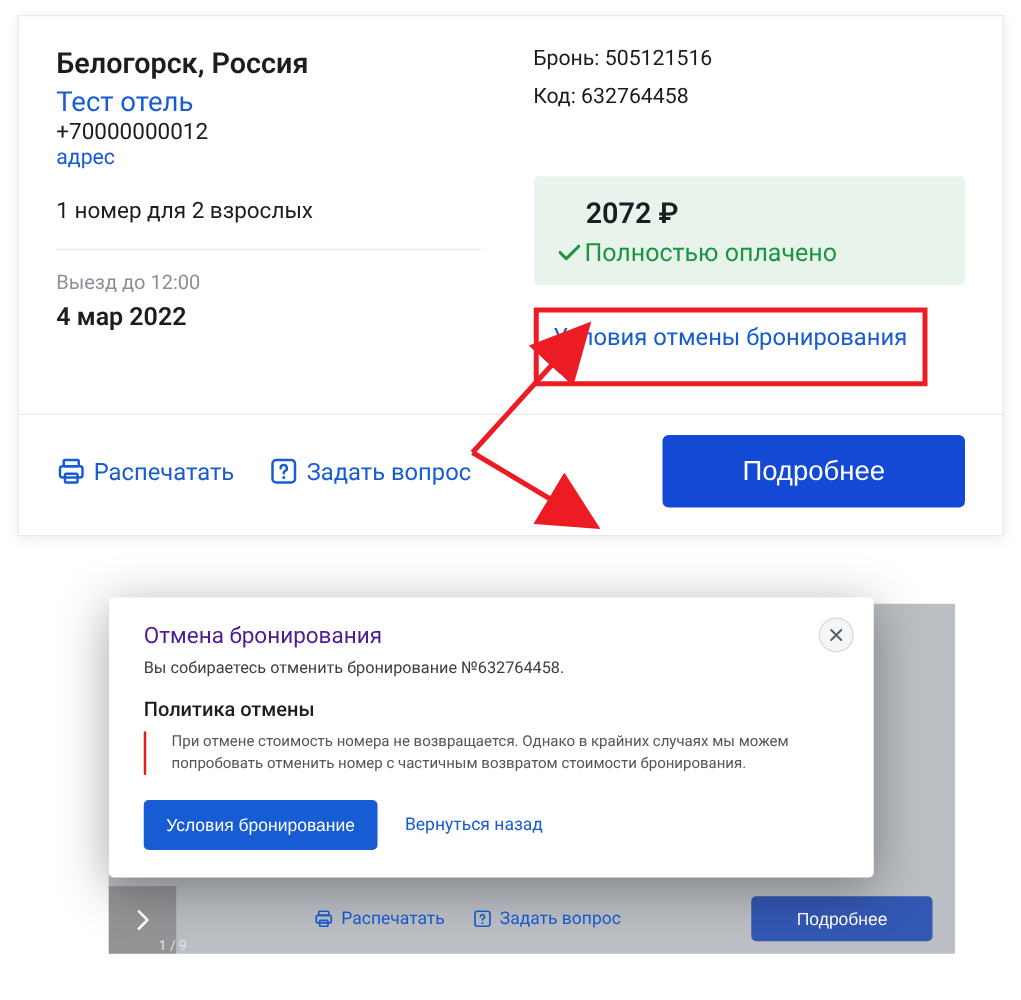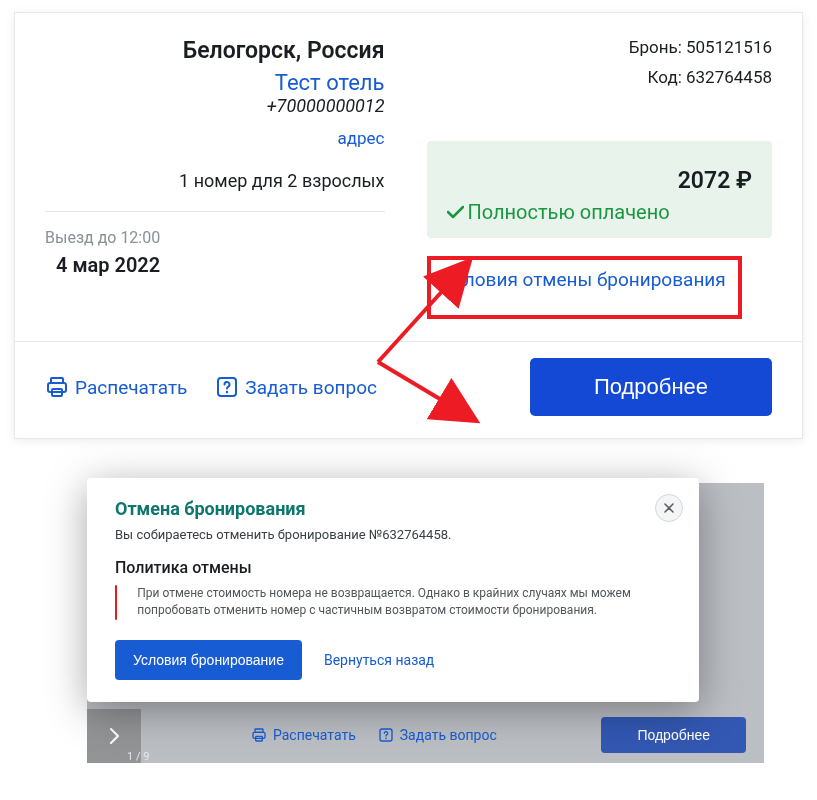--- a/index.html
+++ b/index.html
@@ -20,42 +20,40 @@
       width: 789px;
       border: 1px solid #e6e8eb;
       background: #fff;
       box-shadow: 0 2px 10px rgba(0,0,0,0.08);
       display: flex;
       flex-direction: column;
     }
     .card-top {
       display: flex;
       padding: 24px 30px 0 30px;
-      text-align: right;
     }
     .left-col { width: 50%; padding-right: 24px; }
     .right-col { width: 50%; padding-left: 18px; }
 
     .location {
       font-size: 23px;
       font-weight: 600;
       color: #1a1d21;
       margin-bottom: 6px;
     }
     .hotel {
       font-size: 22px;
       color: #175CD3;
       cursor: pointer;
       margin-bottom: 56px;
     }
     .phone {
       font-size: 18px;
       color: #1a1d21;
-      margin-bottom: 12px;
-      font-style: italic;
+      margin-bottom: 0;
     }
     .address-link {
       font-size: 17px;
       color: #175CD3;
       cursor: pointer;
       margin-bottom: 22px;
       display: inline-block;
     }
     .guests {
       font-size: 18px;
@@ -83,21 +81,21 @@
     }
 
     .meta-line {
       font-size: 17px;
       color: #1a1d21;
       margin-bottom: 10px;
     }
     .price-box {
       margin-top: 54px;
       background: #e8f3ec;
-      padding: 26px 20px 14px 20px;
+      padding: 16px 20px 14px 20px;
       border-radius: 4px;
       width: 100%;
     }
     .price {
       font-size: 23px;
       font-weight: 600;
       color: #1a1d21;
       margin-left: 22px;
     }
     .paid {
@@ -238,22 +236,22 @@
       border-radius: 50%;
       background: #f4f5f6;
       display: flex;
       align-items: center;
       justify-content: center;
       cursor: pointer;
     }
     .modal-close svg { width: 10px; height: 10px; }
     .modal-title {
       font-size: 18px;
-      font-weight: 700;
-      color: #0f766e;
+      font-weight: 400;
+      color: #4c1d95;
       margin-bottom: 8px;
     }
     .modal-sub {
       font-size: 13px;
       color: #3a3f46;
       margin-bottom: 16px;
     }
     .modal-section {
       font-size: 16px;
       font-weight: 500;

